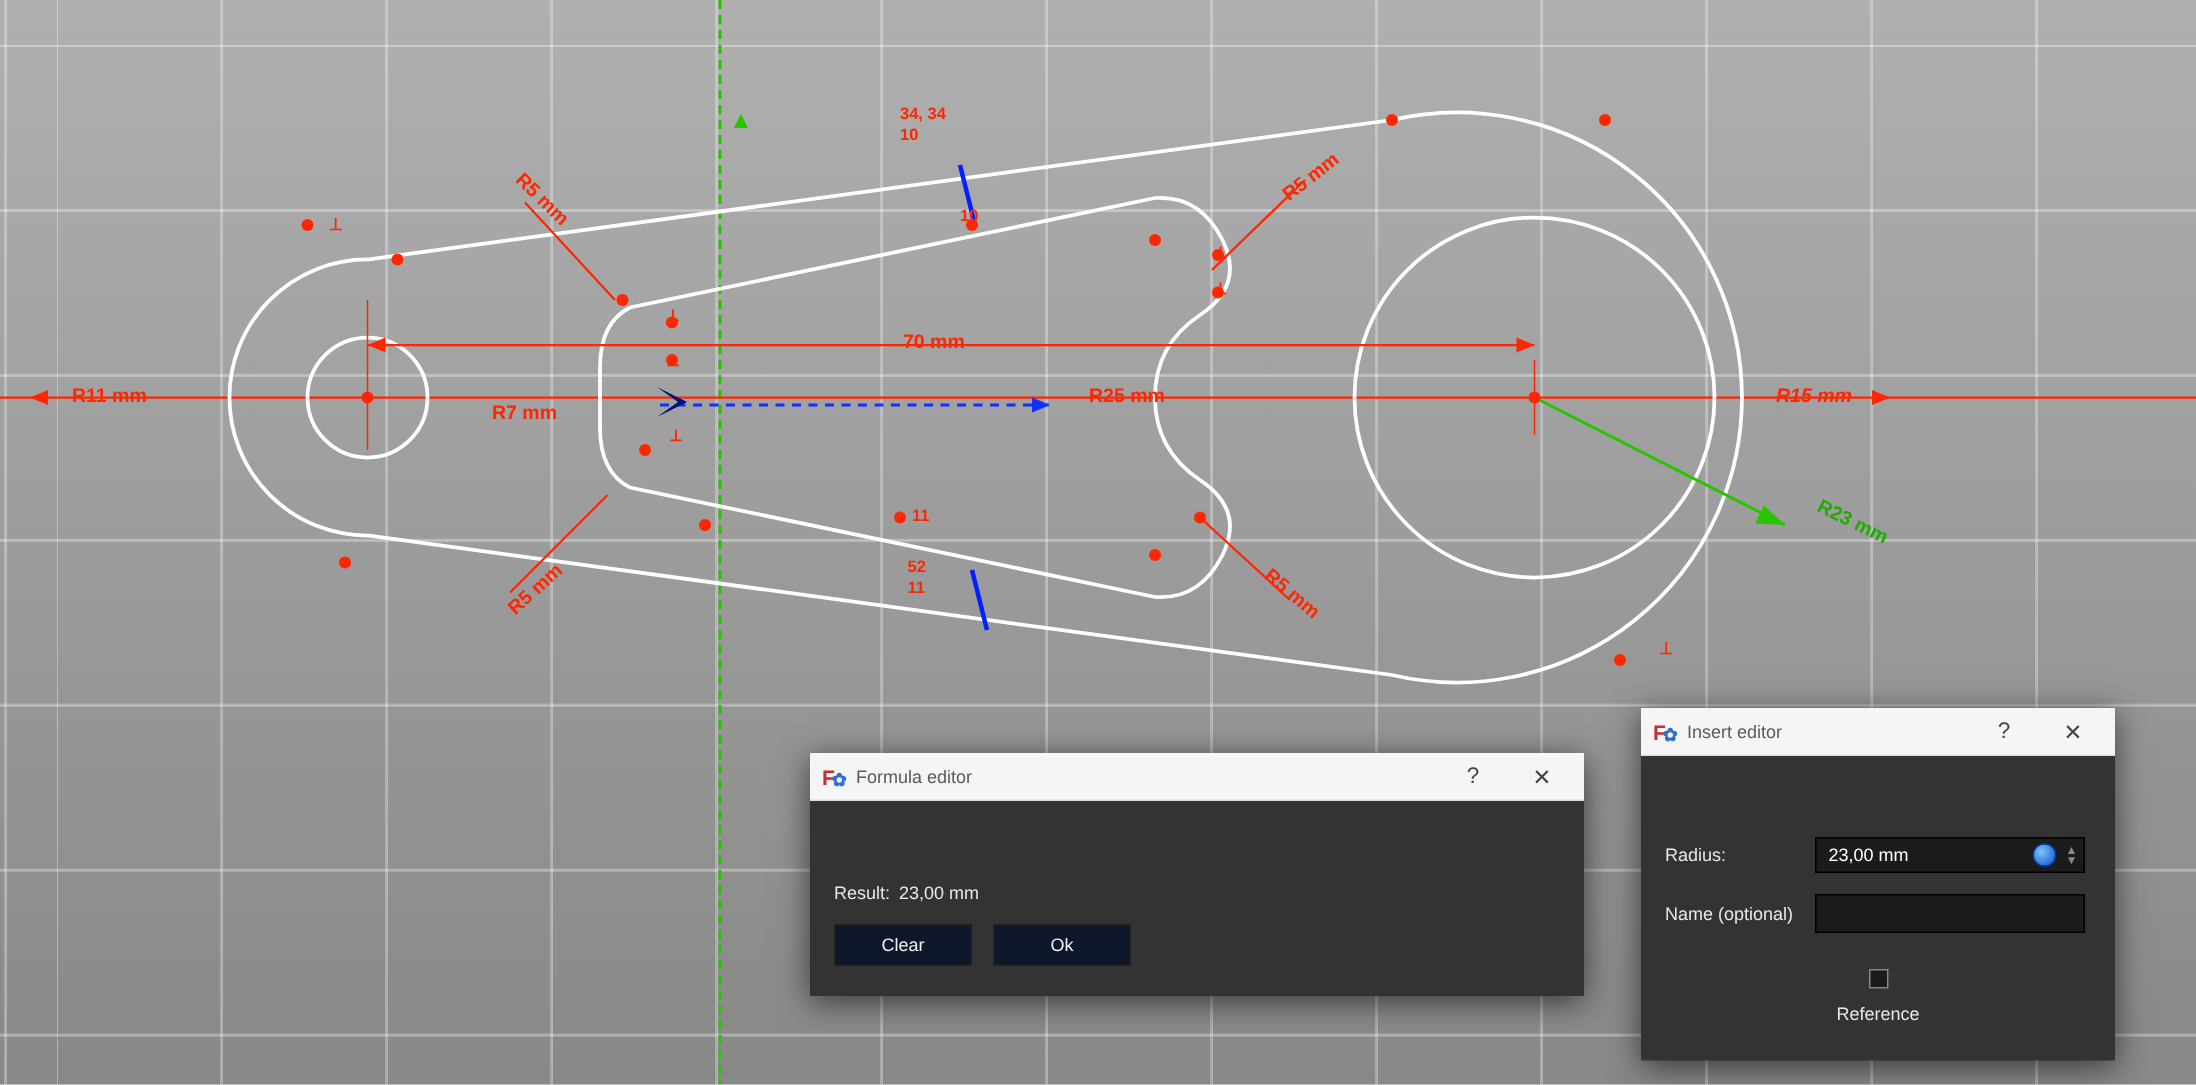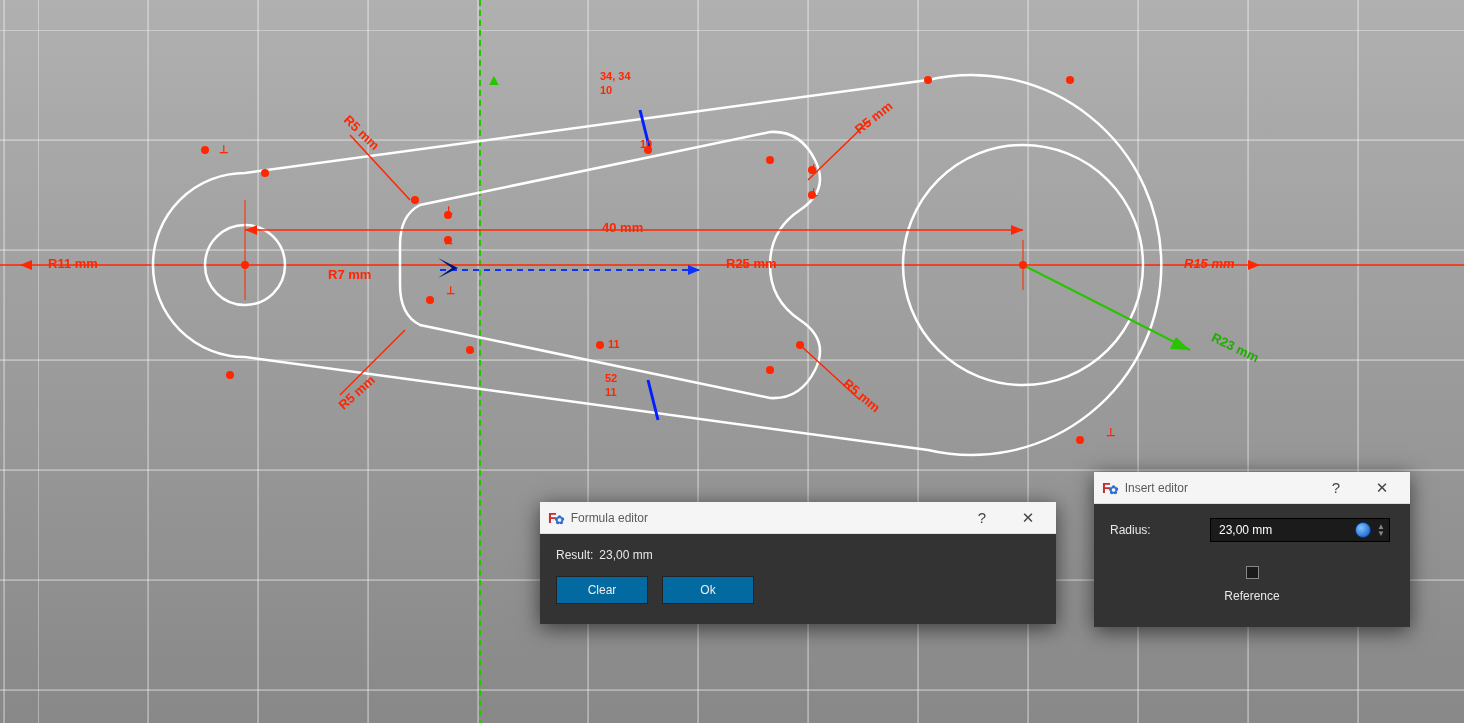--- a/index.html
+++ b/index.html
@@ -50,39 +50,39 @@
     align-items:center;
     padding:0 8px;
     gap:6px;
     border-bottom:1px solid #ddd;
   }
   .dialog .titlebar .spacer { flex:1; }
   .dialog .titlebar .tbtn {
     width:40px; height:30px; display:flex; align-items:center; justify-content:center;
     color:#444; font-size:15px;
   }
-  .dialog .body { padding:14px 16px 20px 16px; }
+  .dialog .body { padding:14px 16px 20px 16px;margin-top:40px; }
   .dialog .row { display:flex; align-items:center; gap:10px; margin-bottom:14px; }
   .dialog input[type=text] {
     background:#1b1b1b; color:#fff; border:1px solid #000;
     padding:5px 6px; font-size:12px; width:100%;
   }
   .dialog input.formula {
     background:#0a3fe8; color:#fff; border:1px solid #0a3fe8;
   }
   .dialog .spin {
     background:#1b1b1b; border:1px solid #000; display:flex; align-items:center;
     padding:3px 4px 3px 8px; width:180px; position:relative;
   }
   .dialog .spin .val { flex:1; color:#fff; }
   .dialog .spin .globe { width:16px; height:16px; border-radius:50%;
     background: radial-gradient(circle at 35% 35%, #7ec3ff, #0a4fbf); border:1px solid #003a90; }
   .dialog .spin .arrows { display:flex; flex-direction:column; margin-left:6px; color:#888; font-size:8px; line-height:7px;}
   .dialog .btn {
-    background:#0369a1; border:1px solid #222; color:#eee;
+    background:#0f172a; border:1px solid #222; color:#eee;
     padding:6px 0; width:92px; text-align:center; font-size:12px;
   }
   .chk { width:13px; height:13px; border:1px solid #888; background:#1b1b1b; display:inline-block; }
   .appicon { display:inline-flex; align-items:center; font-weight:bold; font-size:14px; }
   .appicon .F { color:#c62f2f; }
   .appicon .gear { color:#2f6fd0; font-size:12px; margin-left:-2px; transform:translateY(2px);}
 </style>
 </head>
 <body>
 
@@ -178,21 +178,21 @@
     <text x="447" y="294">⟂</text>
   </g>
 </svg>
 
 <div class="dim-label" style="left:48px; top:256px;">R11 mm</div>
 <div class="dim-label" style="left:328px; top:256px;margin-top:11px;">R7 mm</div>
 <div class="dim-label" style="left:340px; top:125px; transform:rotate(44deg);">R5 mm</div>
 <div class="dim-label" style="left:335px; top:385px; transform:rotate(-42deg);">R5 mm</div>
 <div class="dim-label" style="left:852px; top:110px; transform:rotate(-38deg);">R5 mm</div>
 <div class="dim-label" style="left:840px; top:388px; transform:rotate(40deg);">R5 mm</div>
-<div class="dim-label" style="left:602px; top:220px;">40 mm</div>
+<div class="dim-label" style="left:602px; top:220px;">70 mm</div>
 <div class="dim-label" style="left:726px; top:256px;">R25 mm</div>
 <div class="dim-label" style="left:1184px; top:256px;font-style:italic;">R15 mm</div>
 <div class="dim-label green" style="left:1210px; top:340px; transform:rotate(26deg);">R23 mm</div>
 <div class="dim-label small" style="left:600px; top:70px;">34, 34</div>
 <div class="dim-label small" style="left:600px; top:84px;">10</div>
 <div class="dim-label small" style="left:640px; top:138px;">10</div>
 <div class="dim-label small" style="left:608px; top:338px;">11</div>
 <div class="dim-label small" style="left:605px; top:372px;">52</div>
 <div class="dim-label small" style="left:605px; top:386px;">11</div>
 
@@ -235,18 +235,22 @@
       <span style="width:90px;">Radius:</span>
       <div class="spin">
         <span class="val">23,00 mm</span>
         <span class="globe"></span>
         <span class="arrows">
             <span>▲</span>
             <span>▼</span>
           </span>
       </div>
     </div>
+    <div class="row">
+      <span style="width:90px;">Name (optional)</span>
+      <input type="text" style="width: 180px;" value="">
+    </div>
     <div class="row" style="margin-top:24px; margin-bottom:4px;flex-direction:column;">
       <span class="chk"></span>
       <span>Reference</span>
     </div>
   </div>
 </div>
 
 </body></html>

